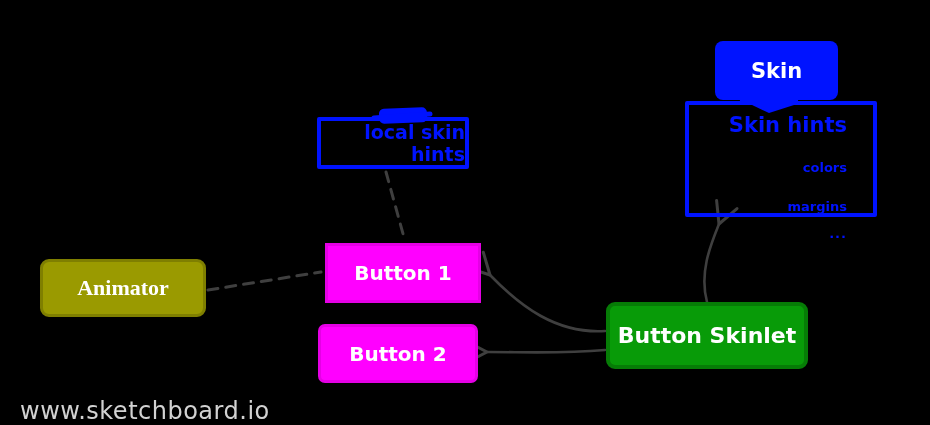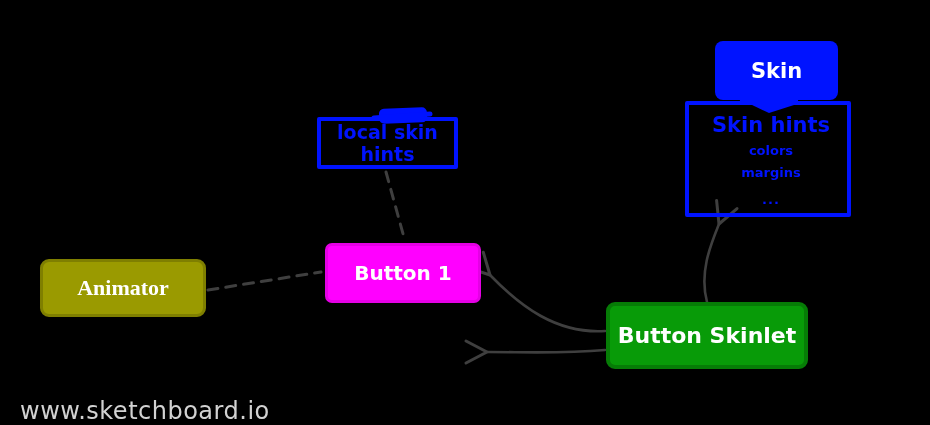--- a/index.html
+++ b/index.html
@@ -17,64 +17,64 @@
     left: 0; top: 0;
     width: 930px; height: 425px;
   }
   .node {
     position: absolute;
     display: flex;
     align-items: center;
     justify-content: center;
     color: #fff;
     font-weight: bold;
-    text-align: center;
+    text-align: right;
   }
   .node-skin {
     left: 715px; top: 41px; width: 123px; height: 59px;
     background: var(--blue);
     border-radius: 8px;
     font-size: 21px;
     z-index: 3;
   }
   .node-skin-hints {
-    left: 685px; top: 101px; width: 166px; height: 116px;
+    left: 685px; top: 101px; width: 192px; height: 116px;
     border: 4px solid var(--blue);
     border-radius: 2px;
     background: transparent;
     display: block;
-    padding: 9px 10px 0 16px;
+    padding: 9px 26px 0 16px;
     color: var(--blue);
     z-index: 2;
   }
   .node-skin-hints .title { font-size: 21px; font-weight: bold; line-height: 1.1; }
-  .node-skin-hints .attr  { font-size: 13px; font-weight: bold; margin-top: 7px; line-height: 1.15; }
+  .node-skin-hints .attr  { font-size: 13px; font-weight: bold; margin-top: 24px; line-height: 1.15; }
   .node-skin-hints .attr.ellipsis { margin-top: 12px; letter-spacing: 1px; }
   .node-local-hints {
-    left: 317px; top: 117px; width: 141px; height: 52px;
+    left: 317px; top: 117px; width: 152px; height: 52px;
     border: 4px solid var(--blue);
     border-radius: 2px;
     background: transparent;
     color: var(--blue);
     font-size: 19px;
     z-index: 2;
   }
   .node-animator {
     left: 40px; top: 259px; width: 166px; height: 58px;
     background: var(--olive);
     border: 3px solid var(--olive-dark);
     border-radius: 9px;
     font-size: 22px;
     font-family: Liberation Serif, serif;
   }
   .node-button1 {
     left: 325px; top: 243px; width: 156px; height: 60px;
     background: var(--magenta);
     border: 3px solid var(--magenta-dark);
-    border-radius: 7px;
+    border-radius: 0;
     font-size: 20px;
   }
   .node-button2 {
     left: 318px; top: 324px; width: 160px; height: 59px;
     background: var(--magenta);
     border: 3px solid var(--magenta-dark);
     border-radius: 7px;
     font-size: 20px;
   }
   .node-skinlet {
@@ -140,20 +140,23 @@
   </div>
 
   <div class="node node-animator">
     <span>Animator</span>
   </div>
 
   <div class="node node-button1">
     <span>Button 1</span>
   </div>
 
+  <div class="node node-button2">
+    <span>Button 2</span>
+  </div>
 
   <div class="node node-skinlet">
     <span>Button Skinlet</span>
   </div>
 
   <div class="watermark">www.sketchboard.io</div>
 
 </div>
 
 </body></html>

